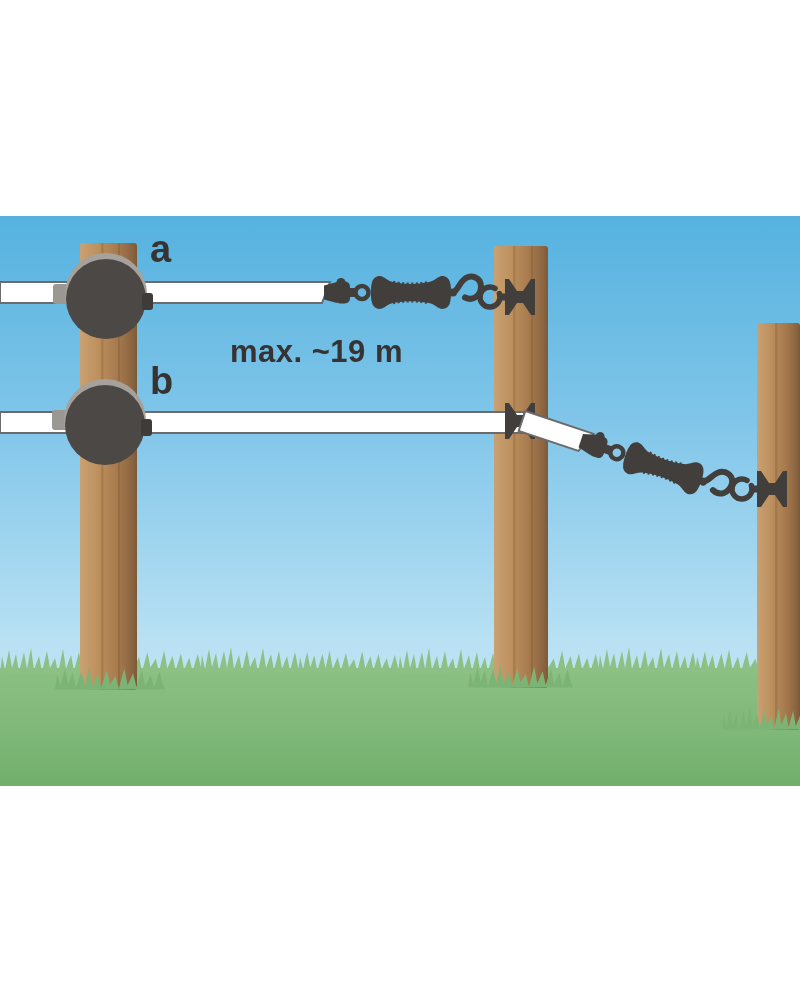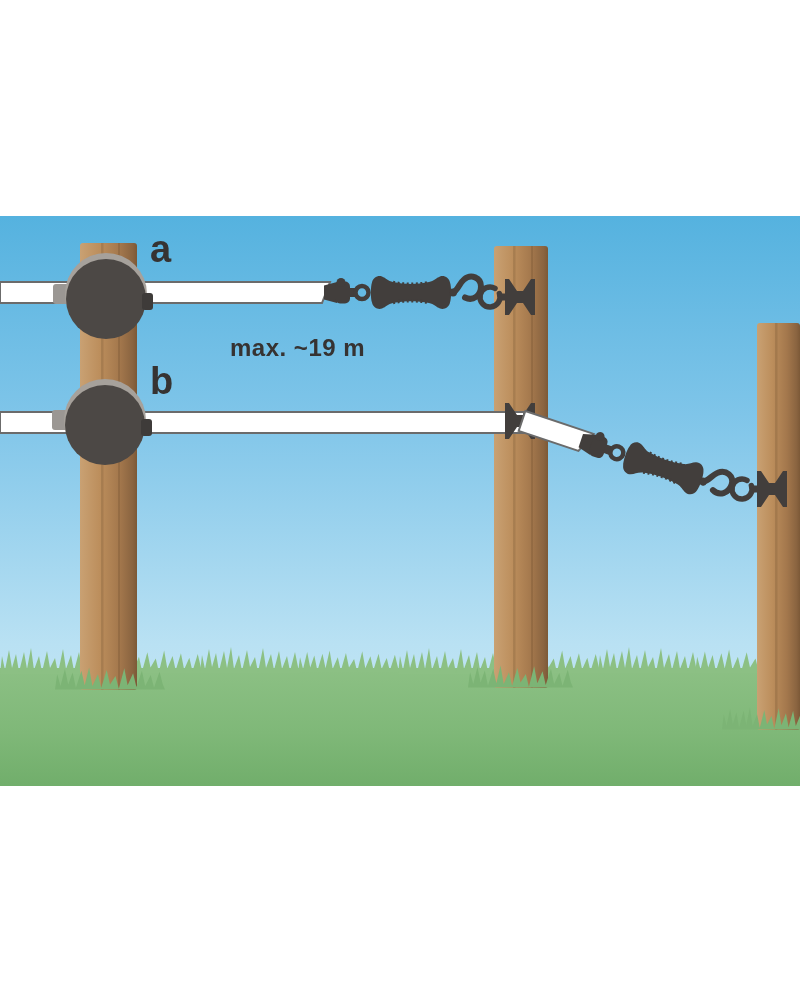--- a/index.html
+++ b/index.html
@@ -18,21 +18,21 @@
   .fig-label{
     position:absolute;
     color:#363332;
     font-weight:bold;
     line-height:1;
     white-space:nowrap;
     user-select:none;
   }
   .label-a{left:150px;top:230px;font-size:38px;}
   .label-b{left:150px;top:362px;font-size:38px;}
-  .label-max{left:230px;top:336px;font-size:24px;letter-spacing:0.5px;}
+  .label-max{left:230px;top:336px;font-size:31px;letter-spacing:0.5px;}
 </style>
 </head>
 <body>
 
 <div class="stage">
 <svg width="800" height="570" viewBox="0 0 800 570" xmlns="http://www.w3.org/2000/svg">
   <defs>
     <linearGradient id="skyGrad" x1="0" y1="0" x2="0" y2="1">
       <stop offset="0" stop-color="#55B2DF"></stop>
       <stop offset="0.35" stop-color="#7FC5E9"></stop>

